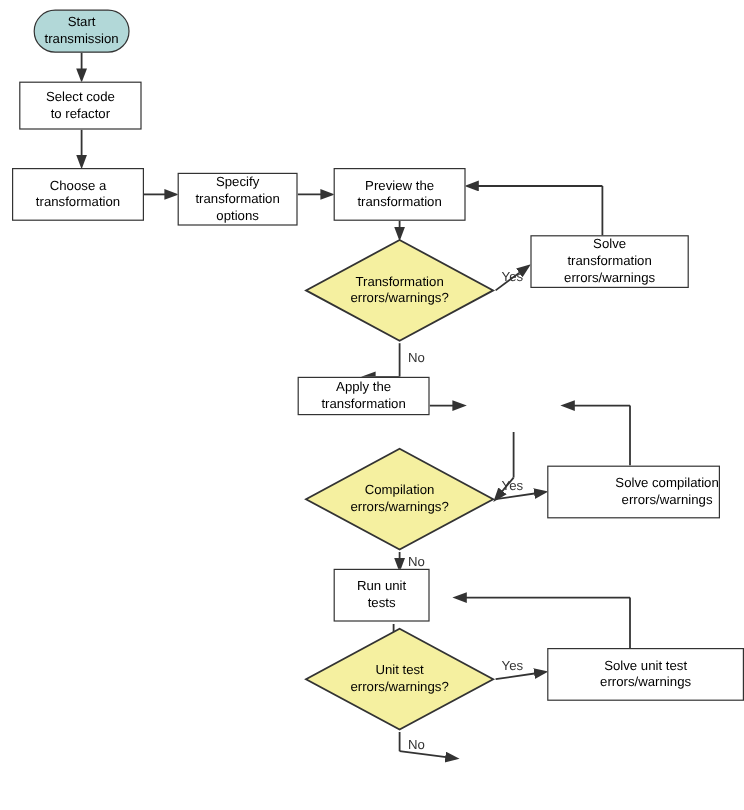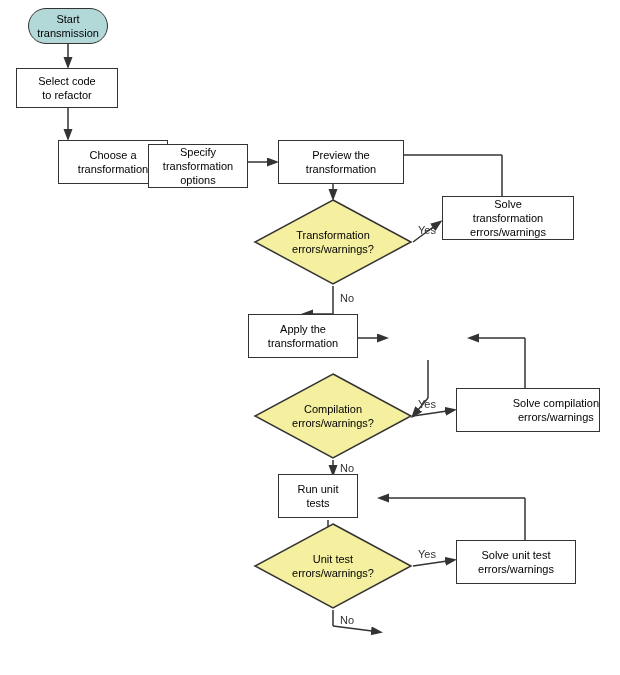--- a/index.html
+++ b/index.html
@@ -125,44 +125,44 @@
 
   <div class="node rect" style="left:16px;top:68px;width:102px;height:40px;">
     <span>Select code<br>to refactor</span>
   </div>
 
   <div class="node rounded-rect" style="left:28px;top:8px;width:80px;height:36px;">
     <span style="white-space:pre-line;">Start
 transmission</span>
   </div>
 
-  <div class="node rect" style="left:10px;top:140px;width:110px;height:44px;margin-left:48px;">
+  <div class="node rect" style="left:10px;top:140px;width:110px;height:44px;">
     <span>Choose a<br>transformation</span>
   </div>
 
   <div class="node rect" style="left:148px;top:144px;width:100px;height:44px;">
     <span>Specify<br>transformation<br>options</span>
   </div>
 
-  <div class="node rect" style="left:278px;top:140px;width:126px;height:44px;">
+  <div class="node rect" style="left:278px;top:140px;width:110px;height:44px;">
     <span>Preview the<br>transformation</span>
   </div>
 
   <div class="node rect" style="left:442px;top:196px;width:132px;height:44px;">
     <span>Solve<br>transformation<br>errors/warnings</span>
   </div>
 
   <div class="diamond-container" style="left:253px;top:198px;width:160px;height:88px;">
     <svg width="160" height="88" style="position:absolute;top:0;left:0;">
       <polygon points="80,2 158,44 80,86 2,44" fill="#f5f0a0" stroke="#333" stroke-width="1.5"></polygon>
     </svg>
     <div class="diamond-text">Transformation<br>errors/warnings?</div>
   </div>
 
-  <div class="node rect" style="left:248px;top:314px;width:110px;height:44px;">
+  <div class="node rect" style="left:248px;top:314px;width:110px;height:32px;">
     <span>Apply the<br>transformation</span>
   </div>
 
 
   <div class="diamond-container" style="left:253px;top:372px;width:160px;height:88px;">
     <svg width="160" height="88" style="position:absolute;top:0;left:0;">
       <polygon points="80,2 158,44 80,86 2,44" fill="#f5f0a0" stroke="#333" stroke-width="1.5"></polygon>
     </svg>
     <div class="diamond-text">Compilation<br>errors/warnings?</div>
   </div>
@@ -175,18 +175,18 @@
     <span>Run unit<br>tests</span>
   </div>
 
   <div class="diamond-container" style="left:253px;top:522px;width:160px;height:88px;">
     <svg width="160" height="88" style="position:absolute;top:0;left:0;">
       <polygon points="80,2 158,44 80,86 2,44" fill="#f5f0a0" stroke="#333" stroke-width="1.5"></polygon>
     </svg>
     <div class="diamond-text">Unit test<br>errors/warnings?</div>
   </div>
 
-  <div class="node rect" style="left:456px;top:540px;width:120px;height:44px;">
+  <div class="node rect" style="left:456px;top:540px;width:164px;height:44px;">
     <span>Solve unit test<br>errors/warnings</span>
   </div>
 
 
 </div>
 
 </body></html>

